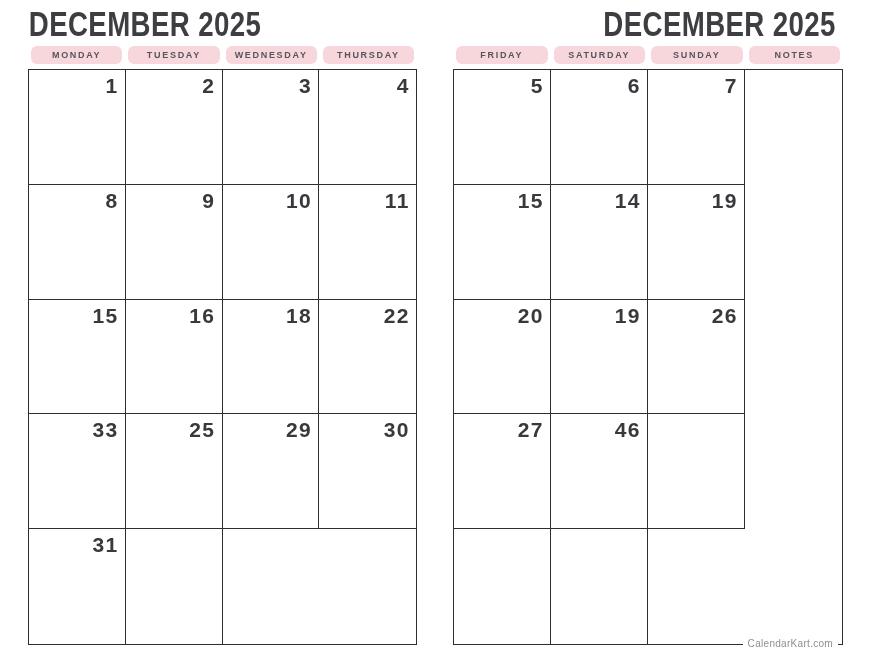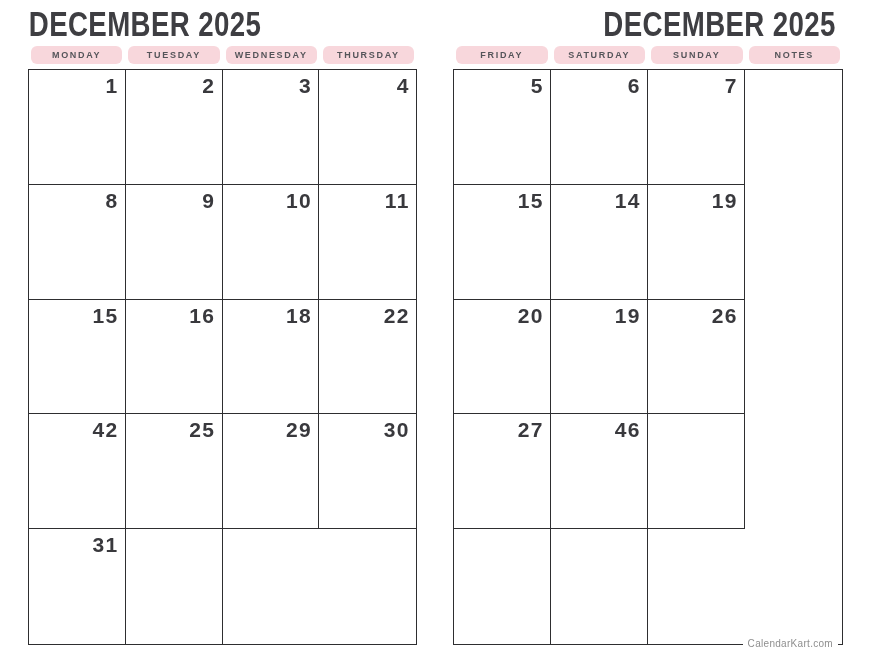--- a/index.html
+++ b/index.html
@@ -121,21 +121,21 @@
       <div class="cell">3</div>
       <div class="cell">4</div>
       <div class="cell">8</div>
       <div class="cell">9</div>
       <div class="cell">10</div>
       <div class="cell">11</div>
       <div class="cell">15</div>
       <div class="cell">16</div>
       <div class="cell">18</div>
       <div class="cell">22</div>
-      <div class="cell">42</div>
+      <div class="cell">33</div>
       <div class="cell">25</div>
       <div class="cell">29</div>
       <div class="cell">30</div>
       <div class="cell">31</div>
       <div class="cell"></div>
     </div>
   </div>
 
   <div class="page page-right">
     <div class="cal-title">DECEMBER 2025</div>

